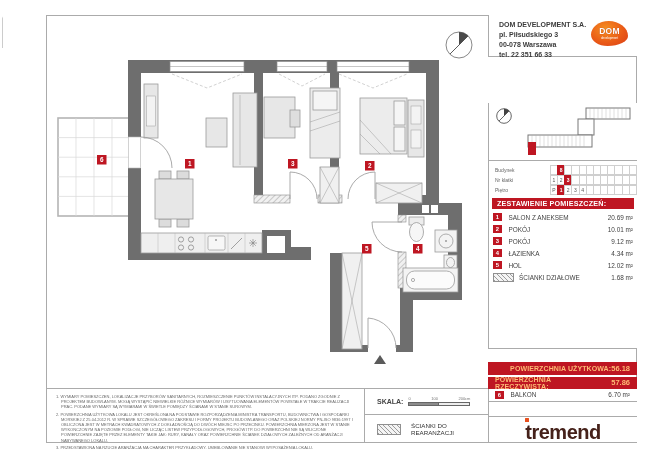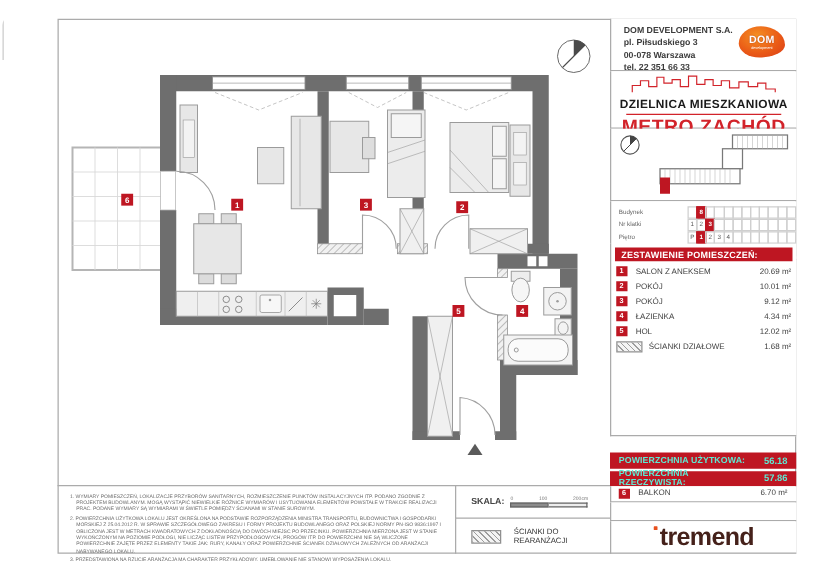--- a/index.html
+++ b/index.html
@@ -9,22 +9,22 @@
   .frame{left:46px;top:15px;width:591px;height:428px;border:1px solid #ababab;}
   .edge-tick{left:2px;top:10px;width:1px;height:38px;background:#cccccc;}
 
   
   .rp{left:488px;width:149px;border-left:1px solid #ababab;border-bottom:1px solid #ababab;background:#fff;}
   .s1{top:15px;height:42px;}
   .s2{top:57px;height:46px;text-align:center;}
   .s3{top:103px;height:58px;}
   .s4{top:161px;height:47px;padding:4px 0 0 6px;}
   .s5{top:195px;height:154px;}
-  .bar{left:488px;width:149px;background:#be1622;color:#5eead4;display:flex;
-       justify-content:space-between;align-items:center;padding:0 7px;}
+  .bar{left:488px;width:149px;background:#be1622;color:#fdba74;display:flex;
+       justify-content:flex-end;align-items:center;padding:0 7px;}
   .bar1{top:362px;height:12.5px;}
   .bar2{top:376.5px;height:12.5px;gap:37px;}
   .bar .blabel{font-size:7px;font-weight:bold;letter-spacing:.1px;}
   .bar .bval{font-size:7.5px;font-weight:bold;}
   .balkon{top:389px;height:12.5px;display:flex;align-items:center;padding:0 7px 0 6px;}
   .s7b{top:401.5px;height:15.5px;}
   .s8{top:417px;height:26px;display:flex;align-items:center;justify-content:center;}
 
   .addr{padding:5px 0 0 10px;font-size:7px;font-weight:bold;color:#3b3b3b;line-height:1.42;}
   .dom-logo{position:absolute;right:9px;top:6px;}
@@ -66,21 +66,21 @@
   .sbar{width:62px;}
   .sticks{display:flex;justify-content:space-between;font-size:4px;color:#777;line-height:1;}
   .sbar-line{display:flex;margin-top:1px;}
   .seg{height:4px;width:31px;border:0.5px solid #666;box-sizing:border-box;}
   .seg.dark{background:#8c8c8c;}
   .seg.light{background:#ededed;border-left:none;}
   .legendbox{left:364px;top:415px;width:124px;height:28px;border-left:1px solid #ababab;
              display:flex;align-items:center;padding-left:12px;}
   .legendbox .ll{font-size:6.2px;color:#333;margin-left:5px;}
   .brand{display:flex;align-items:flex-start;justify-content:center;font-size:20px;font-weight:800;
-         color:#45211a;letter-spacing:-0.5px;line-height:1;}
+         color:#45211a;letter-spacing:-0.5px;line-height:1;flex-direction:column;}
   .brand-dot{display:inline-block;width:3.5px;height:3.5px;background:#e8501e;border-radius:.5px;
              margin:1px 1.5px 0 0;}
   .siteplan-wrap{position:relative;width:100%;height:100%;}
 </style>
 </head>
 <body>
 
 <div class="page">
 
   <div class="abs edge-tick"></div>
@@ -262,28 +262,20 @@
       <div>tel. 22 351 66 33</div>
     </div>
     <div class="dom-logo">
       <div class="dom-blob">
           <b>DOM</b>
           <em>development</em>
         </div>
     </div>
   </div>
 
-  <div class="abs rp s2">
-    <svg class="skyline" width="130" height="15" viewBox="0 0 130 16">
-      <path d="M4 16 V10 H11 V6 H18 V11 H25 V3 H31 V8 H38 V5 H45 V11 H52 V2 H59 V9 H66 V5 H73 V10 H80 V6 H87 V12 H95 V7 H103 V11 H111 V8 H118 V13 H126 V16" fill="none" stroke="#d2232a" stroke-width="1"></path>
-    </svg>
-    <div class="district">DZIELNICA MIESZKANIOWA</div>
-    <div class="redrule"></div>
-    <div class="metro">METRO ZACHÓD</div>
-  </div>
 
   <div class="abs rp s3">
     <div class="siteplan-wrap">
       <svg class="abs" style="left:6px;top:4px;" width="18" height="18" viewBox="0 0 16 16">
         <circle cx="8" cy="8" r="6.5" fill="#fff" stroke="#555" stroke-width="0.8"></circle>
         <path d="M8 8 L8 1.5 A6.5 6.5 0 0 1 12.6 3.4 Z" fill="#444"></path>
         <line x1="3.5" y1="12.5" x2="12.5" y2="3.5" stroke="#444" stroke-width="0.7"></line>
       </svg>
       <svg class="abs" style="right:5px;top:3px;" width="118" height="52" viewBox="0 0 118 52">
         <g fill="#fff" stroke="#787878" stroke-width="1">

